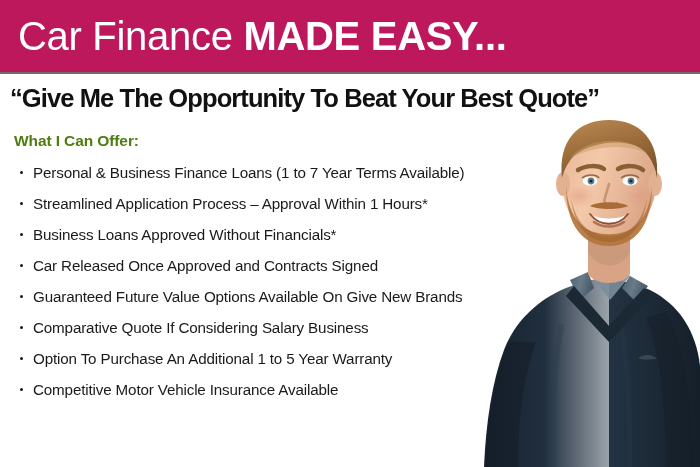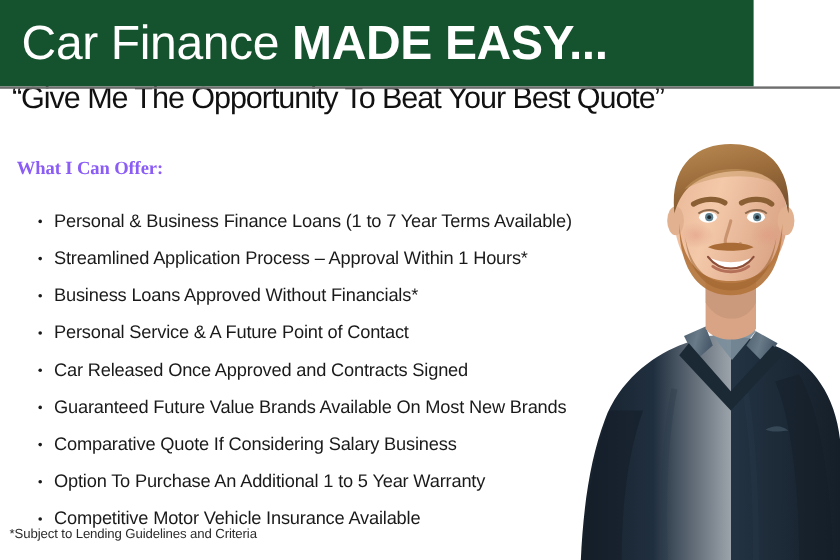--- a/index.html
+++ b/index.html
@@ -16,23 +16,23 @@
     height: 467px;
     background: #ffffff;
     overflow: hidden;
   }
 
   
   .header-band {
     position: absolute;
     left: 0;
     top: 0;
-    width: 628px;
+    width: 700px;
     height: 72px;
-    background: #14532d;
+    background: #be185d;
     z-index: 6;
   }
   .header-title {
     position: absolute;
     left: 18px;
     top: 11px;
     color: #ffffff;
     font-size: 40px;
     line-height: 50px;
     white-space: nowrap;
@@ -48,51 +48,50 @@
     width: 700px;
     height: 2px;
     background: #6e6e6e;
     z-index: 6;
   }
 
   
   .headline {
     position: absolute;
     left: 10px;
-    top: 66px;
+    top: 82px;
     width: 680px;
     font-size: 25.5px;
     line-height: 32px;
-    font-weight: 400;
+    font-weight: 700;
     color: #111111;
     letter-spacing: -0.9px;
     white-space: nowrap;
     z-index: 5;
   }
 
   
   .offer-heading {
     position: absolute;
     left: 14px;
     top: 131px;
     font-size: 15.5px;
     line-height: 20px;
     font-weight: 700;
-    color: #8b5cf6;
+    color: #4d7c0f;
     letter-spacing: -0.1px;
     z-index: 5;
-    font-family: Liberation Serif, serif;
   }
 
   
   .bullets {
     position: absolute;
     left: 0;
     top: 157px;
-    margin: 12px;
+    margin: 0;
     padding: 0;
     list-style: none;
     z-index: 5;
   }
   .bullets li {
     position: relative;
     height: 31px;
     padding-left: 33px;
     font-size: 15.2px;
     line-height: 31px;
@@ -147,29 +146,27 @@
   <div class="header-rule"></div>
 
   <div class="headline">“Give Me The Opportunity To Beat Your Best Quote”</div>
 
   <div class="offer-heading">What I Can Offer:</div>
 
   <ul class="bullets">
     <li><span class="dot"></span><span>Personal &amp; Business Finance Loans (1 to 7 Year Terms Available)</span></li>
     <li><span class="dot"></span><span>Streamlined Application Process – Approval Within 1 Hours*</span></li>
     <li><span class="dot"></span><span>Business Loans Approved Without Financials*</span></li>
-    <li><span class="dot"></span><span>Personal Service &amp; A Future Point of Contact</span></li>
     <li><span class="dot"></span><span>Car Released Once Approved and Contracts Signed</span></li>
-    <li><span class="dot"></span><span>Guaranteed Future Value Brands Available On Most New Brands</span></li>
+    <li><span class="dot"></span><span>Guaranteed Future Value Options Available On Give New Brands</span></li>
     <li><span class="dot"></span><span>Comparative Quote If Considering Salary Business</span></li>
     <li><span class="dot"></span><span>Option To Purchase An Additional 1 to 5 Year Warranty</span></li>
     <li><span class="dot"></span><span>Competitive Motor Vehicle Insurance Available</span></li>
   </ul>
 
-  <div class="footnote">*Subject to Lending Guidelines and Criteria</div>
 
   <div class="photo">
     <svg width="230" height="393" viewBox="0 0 230 393" xmlns="http://www.w3.org/2000/svg">
       <defs>
         <linearGradient id="sweaterGrad" x1="0" y1="0" x2="1" y2="0">
           <stop offset="0%" stop-color="#16202b"></stop>
           <stop offset="28%" stop-color="#202f3f"></stop>
           <stop offset="58%" stop-color="#24344473"></stop>
           <stop offset="58%" stop-color="#233343"></stop>
           <stop offset="100%" stop-color="#151f29"></stop>

